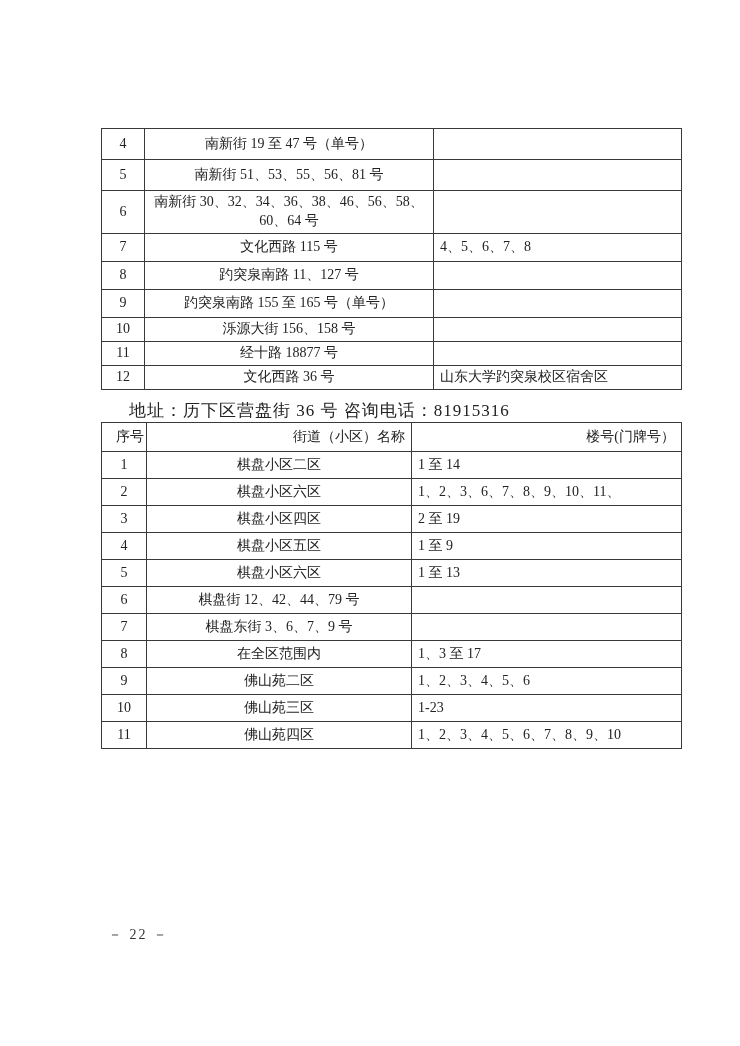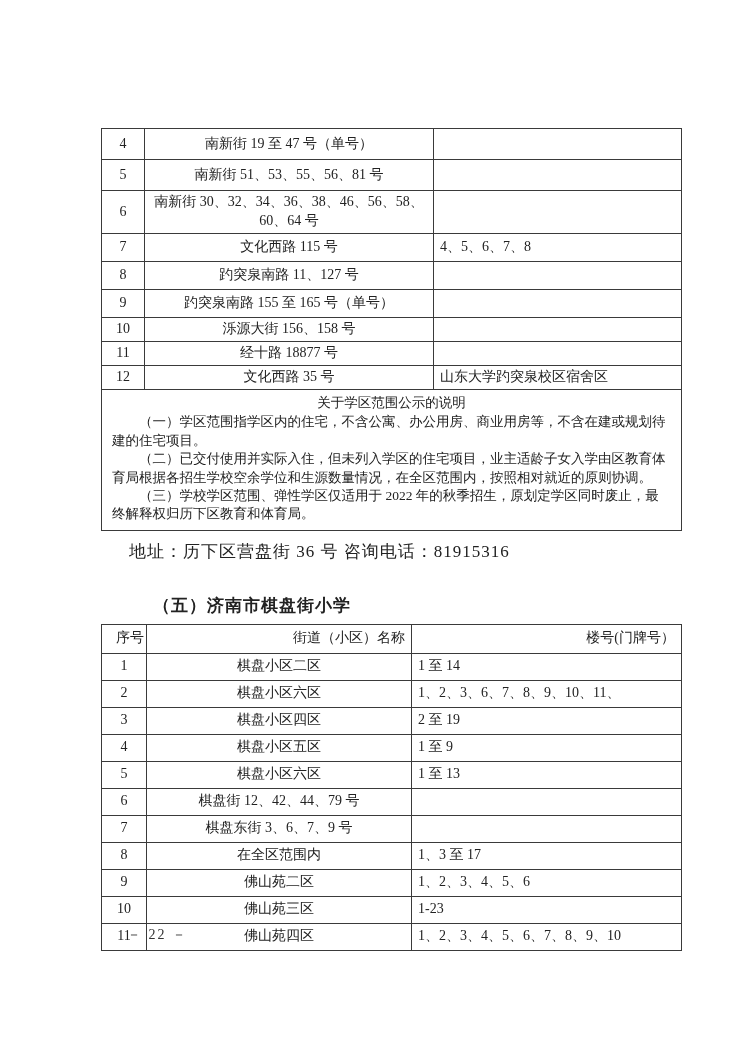--- a/index.html
+++ b/index.html
@@ -75,21 +75,21 @@
     margin-top: 31px;
     margin-bottom: 7px;
     padding-left: 52px;
     font-family: "Liberation Sans", sans-serif;
     font-weight: bold;
     font-size: 17px;
     letter-spacing: 1px;
   }
   .page-footer {
     position: absolute;
-    left: 127px;
+    left: 108px;
     top: 926px;
     font-size: 14px;
     letter-spacing: 2px;
     color: #333333;
   }
 </style>
 </head>
 <body>
 
 <div class="page">
@@ -132,40 +132,31 @@
           <td class="col-name">泺源大街 156、158 号</td>
           <td class="col-val"></td>
         </tr>
         <tr class="h23">
           <td class="col-no">11</td>
           <td class="col-name">经十路 18877 号</td>
           <td class="col-val"></td>
         </tr>
         <tr class="h23">
           <td class="col-no">12</td>
-          <td class="col-name">文化西路 35 号</td>
+          <td class="col-name">文化西路 36 号</td>
           <td class="col-val">山东大学趵突泉校区宿舍区</td>
-        </tr>
-        <tr>
-          <td class="notes-cell" colspan="3">
-            <p class="notes-title">关于学区范围公示的说明</p>
-            <p class="para">（一）学区范围指学区内的住宅，不含公寓、办公用房、商业用房等，不含在建或规划待建的住宅项目。</p>
-            <p class="para">（二）已交付使用并实际入住，但未列入学区的住宅项目，业主适龄子女入学由区教育体育局根据各招生学校空余学位和生源数量情况，在全区范围内，按照相对就近的原则协调。</p>
-            <p class="para">（三）学校学区范围、弹性学区仅适用于 2022 年的秋季招生，原划定学区同时废止，最终解释权归历下区教育和体育局。</p>
-          </td>
         </tr>
       </tbody>
     </table>
 
     <div class="address-line">
       <span>地址：历下区营盘街 36 号</span>
       <span class="phone">咨询电话：81915316</span>
     </div>
 
-    <div class="section-heading">（五）济南市棋盘街小学</div>
 
     <table class="t2">
       <thead>
         <tr>
           <th class="col-no">序号</th>
           <th class="col-name">街道（小区）名称</th>
           <th class="col-val">楼号(门牌号）</th>
         </tr>
       </thead>
       <tbody>

